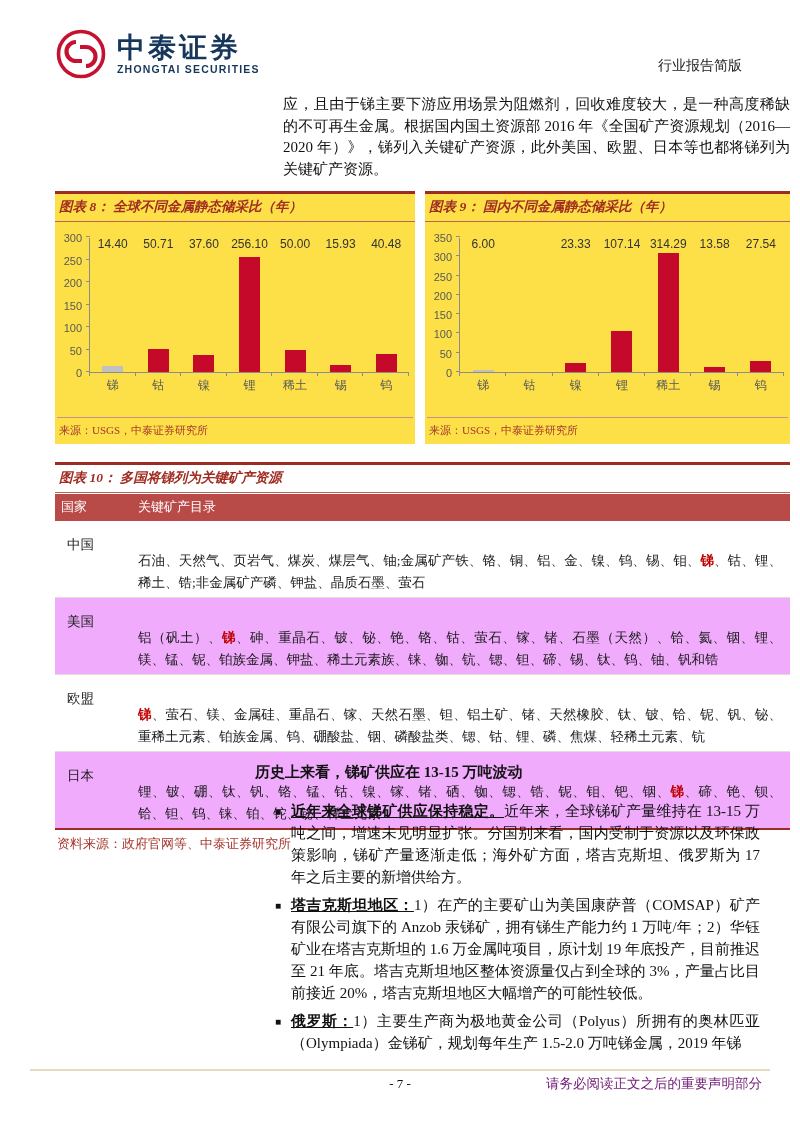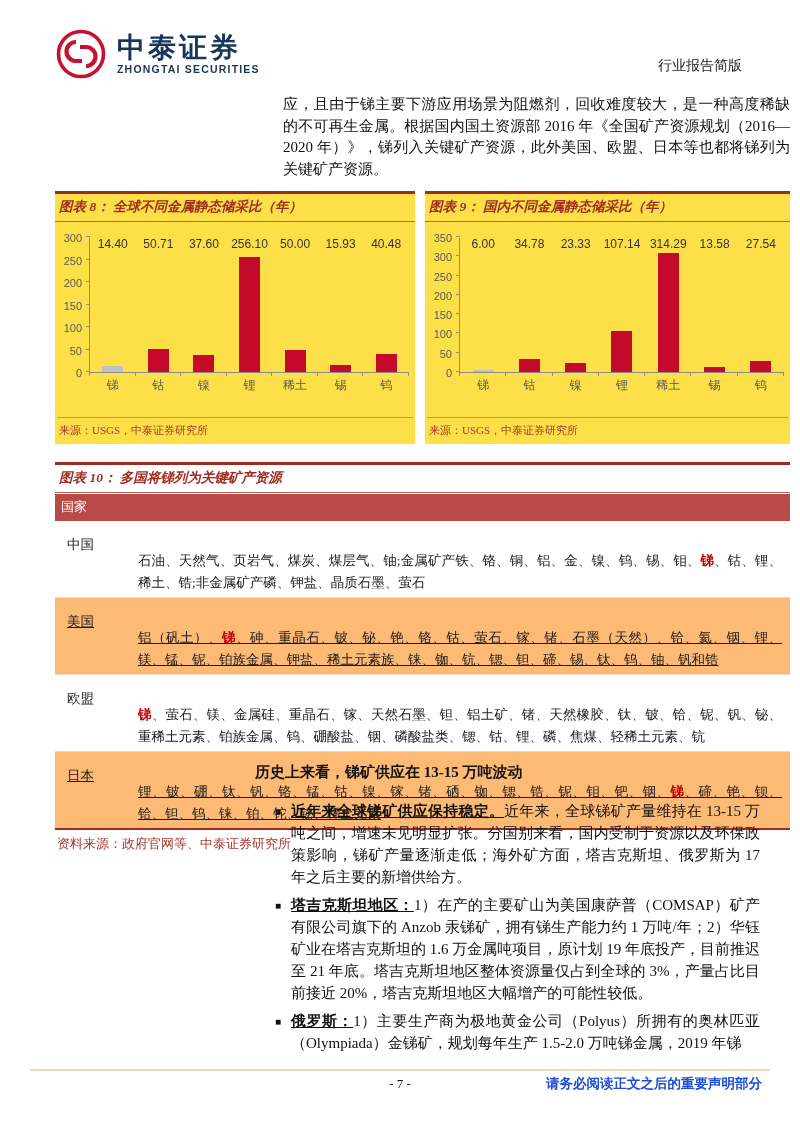--- a/index.html
+++ b/index.html
@@ -41,41 +41,41 @@
   .xtickmark { position:absolute; top:100%; width:1px; height:4px; background:#8c8c8c; }
   .figsource-line { border-top:1px solid #c8928c; margin:0 2px; }
   .figsource { color:#a5382e; font-size:11px; padding:5px 2px 6px 4px; }
   
   .tablebox { position:absolute; left:55px; top:462px; width:735px; border-top:3px solid #9c2b21; }
   .thead { display:flex; background:#b84a48; color:#fff; font-size:13px;
            padding:4px 0 5px; margin-top:1px; }
   .th1 { width:83px; padding-left:6px; flex:none; }
   .th2 { flex:1; }
   .trow { display:flex; font-size:13.5px; line-height:22px; padding:3px 0; border-bottom:1px solid #e3ddd2; }
-  .trow.alt { background:#fdba74;text-decoration:underline; }
+  .trow.alt { background:#f0abfc; }
   .trow:last-child { border-bottom:none; }
   .td1 { width:83px; padding-left:12px; padding-top:10px; flex:none; }
   .td2 { flex:1; padding-right:8px; text-align:justify;margin-top:26px; }
   .tbody { border-bottom:2.5px solid #9c2b21; }
   .hl { color:#c00000; font-weight:bold; }
   .tsource { color:#a5382e; font-size:13px; padding:5px 2px 0 2px; }
   
   .section-heading { position:absolute; left:255px; top:763px; font-size:15px; font-weight:bold; color:#111; }
   .bullets { position:absolute; left:255px; top:800px; width:505px; list-style:none; }
   .bullets li { display:flex; margin-bottom:6px; }
   .bullet-marker { flex:none; width:36px; padding-left:20px; font-size:10px; line-height:22px;
                    color:#111; transform:translateY(1px); }
   .bullet-body { flex:1; font-size:15px; line-height:22px; text-align:justify; color:#111; }
   .bullet-lead { font-weight:bold;text-decoration:underline; }
   
   .footer-rule { position:absolute; left:30px; top:1069px; width:740px; height:2px; background:#e7d9bd; }
   .page-num { position:absolute; left:0; top:1076px; width:800px; text-align:center;
               font-size:13px; color:#111; }
   .footer-disclaimer { position:absolute; right:38px; top:1075px; font-size:13.5px;
-                       font-weight:bold; color:#1d4ed8; }
+                       font-weight:normal; color:#701a75; }
 </style>
 </head>
 <body>
 
 <div class="header-logo">
   <svg class="logo-mark" viewBox="0 0 52 52">
     <circle cx="26" cy="26" r="22.5" fill="none" stroke="#c41230" stroke-width="3.6"></circle>
     <path d="M21 14 a9.5 9.5 0 1 0 0 19 h6" fill="none" stroke="#c41230" stroke-width="4.2"></path>
     <path d="M31 38 a9.5 9.5 0 1 0 0 -19 h-6" fill="none" stroke="#c41230" stroke-width="4.2"></path>
   </svg>
@@ -180,24 +180,20 @@
           <div class="ytickmark" style="bottom: 57.8571px;"></div>
           <div class="ytickmark" style="bottom: 77.1429px;"></div>
           <div class="ytickmark" style="bottom: 96.4286px;"></div>
           <div class="ytickmark" style="bottom: 115.714px;"></div>
           <div class="ytickmark" style="bottom: 135px;"></div>
           <div class="slot" style="left: 0%; width: 14.2857%;">
             <div class="val">6.00</div>
             <div class="bar" style="height: 2.31429px; background: rgb(192, 192, 192);"></div>
           </div>
           <div class="cat" style="left: 0%; width: 14.2857%;">锑</div>
-          <div class="slot" style="left: 14.2857%; width: 14.2857%;">
-            <div class="val">34.78</div>
-            <div class="bar" style="height: 13.4151px; background: rgb(196, 9, 43);"></div>
-          </div>
           <div class="cat" style="left: 14.2857%; width: 14.2857%;">钴</div>
           <div class="slot" style="left: 28.5714%; width: 14.2857%;">
             <div class="val">23.33</div>
             <div class="bar" style="height: 8.99871px; background: rgb(196, 9, 43);"></div>
           </div>
           <div class="cat" style="left: 28.5714%; width: 14.2857%;">镍</div>
           <div class="slot" style="left: 42.8571%; width: 14.2857%;">
             <div class="val">107.14</div>
             <div class="bar" style="height: 41.3254px; background: rgb(196, 9, 43);"></div>
           </div>
@@ -229,20 +225,21 @@
     </div>
   </div>
   <div class="figsource-line"></div>
   <div class="figsource">来源：USGS，中泰证券研究所</div>
 </figure>
 
 <section class="tablebox">
   <div class="figtitle">图表 10： 多国将锑列为关键矿产资源</div>
   <div class="thead">
     <div class="th1">国家</div>
+    <div class="th2">关键矿产目录</div>
   </div>
   <div class="tbody">
       <div class="trow">
         <div class="td1">中国</div>
         <div class="td2"><span>石油、天然气、页岩气、煤炭、煤层气、铀;金属矿产铁、铬、铜、铝、金、镍、钨、锡、钼、</span><span class="hl">锑</span><span>、钴、锂、稀土、锆;非金属矿产磷、钾盐、晶质石墨、萤石</span></div>
       </div>
       <div class="trow alt">
         <div class="td1">美国</div>
         <div class="td2"><span>铝（矾土）、</span><span class="hl">锑</span><span>、砷、重晶石、铍、铋、铯、铬、钴、萤石、镓、锗、石墨（天然）、铪、氦、铟、锂、镁、锰、铌、铂族金属、钾盐、稀土元素族、铼、铷、钪、锶、钽、碲、锡、钛、钨、铀、钒和锆</span></div>
       </div>

